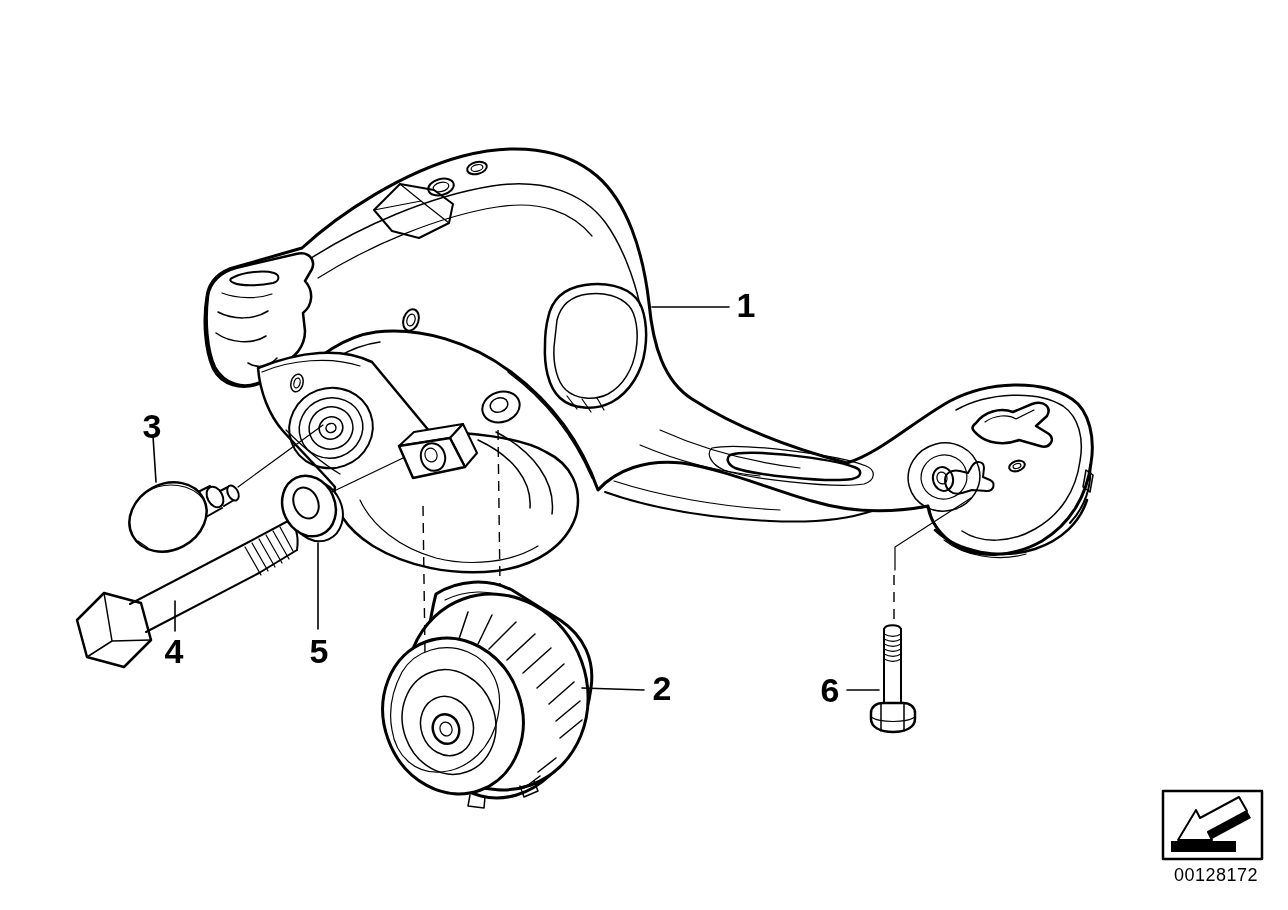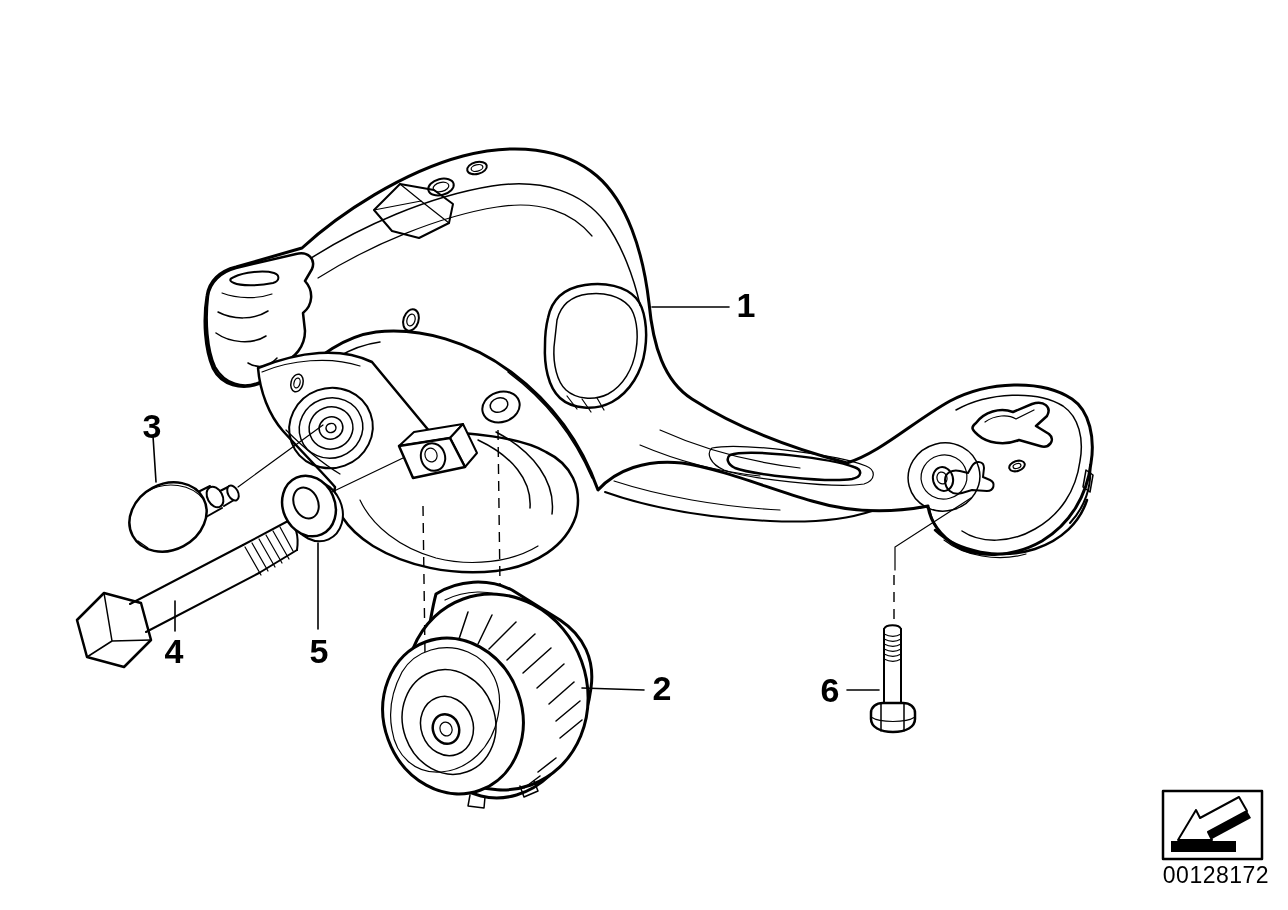--- a/index.html
+++ b/index.html
@@ -19,21 +19,21 @@
     font-weight:bold;
     color:#000;
     line-height:1;
     user-select:none;
     white-space:nowrap;
   }
   .stamp-number{
     position:absolute;
     transform:translate(-50%,-50%);
     font-family:"Liberation Sans", sans-serif;
-    font-size:23px;
+    font-size:18px;
     font-weight:normal;
     color:#000;
     letter-spacing:0.5px;
     white-space:nowrap;
   }
   
   .o3{fill:#fff;stroke:#000;stroke-width:3;stroke-linejoin:round;stroke-linecap:round;}
   .o25{fill:#fff;stroke:#000;stroke-width:2.5;stroke-linejoin:round;stroke-linecap:round;}
   .o2{fill:#fff;stroke:#000;stroke-width:2;stroke-linejoin:round;stroke-linecap:round;}
   .l25{fill:none;stroke:#000;stroke-width:2.5;stroke-linejoin:round;stroke-linecap:round;}

